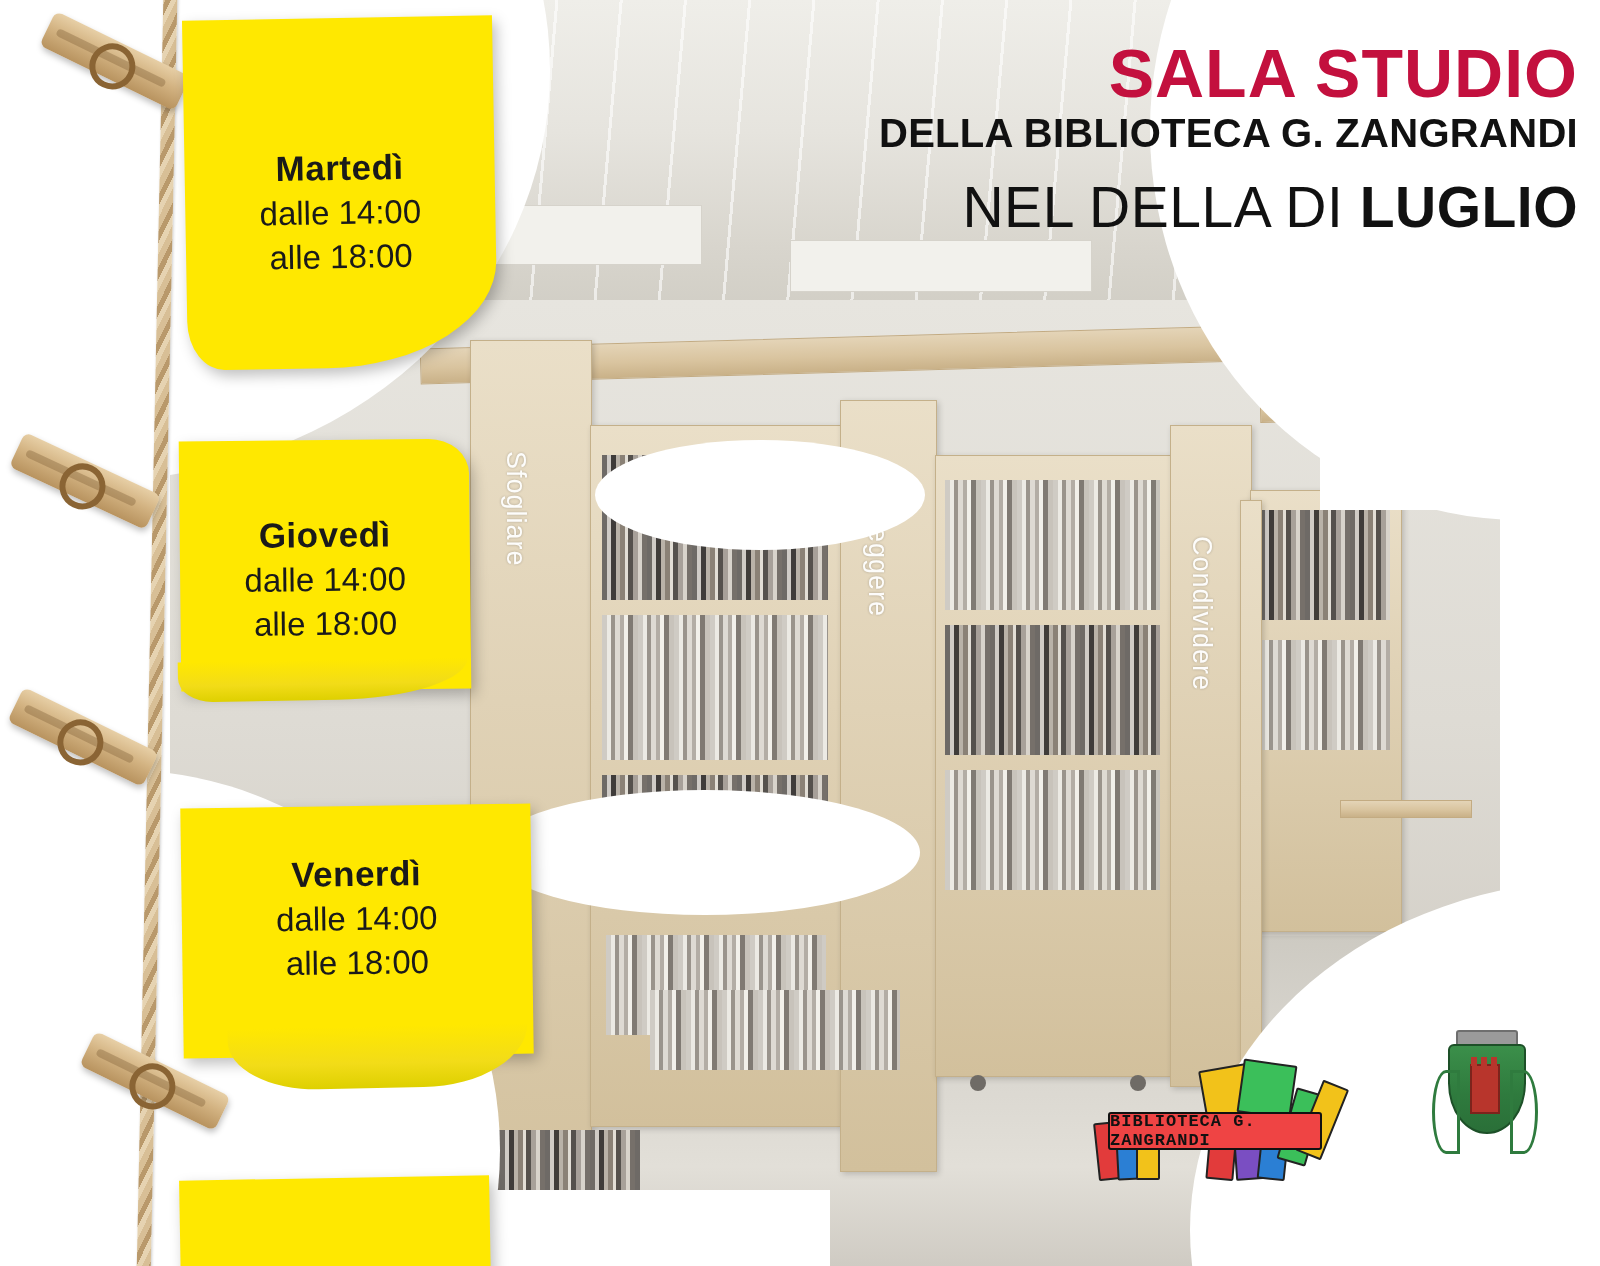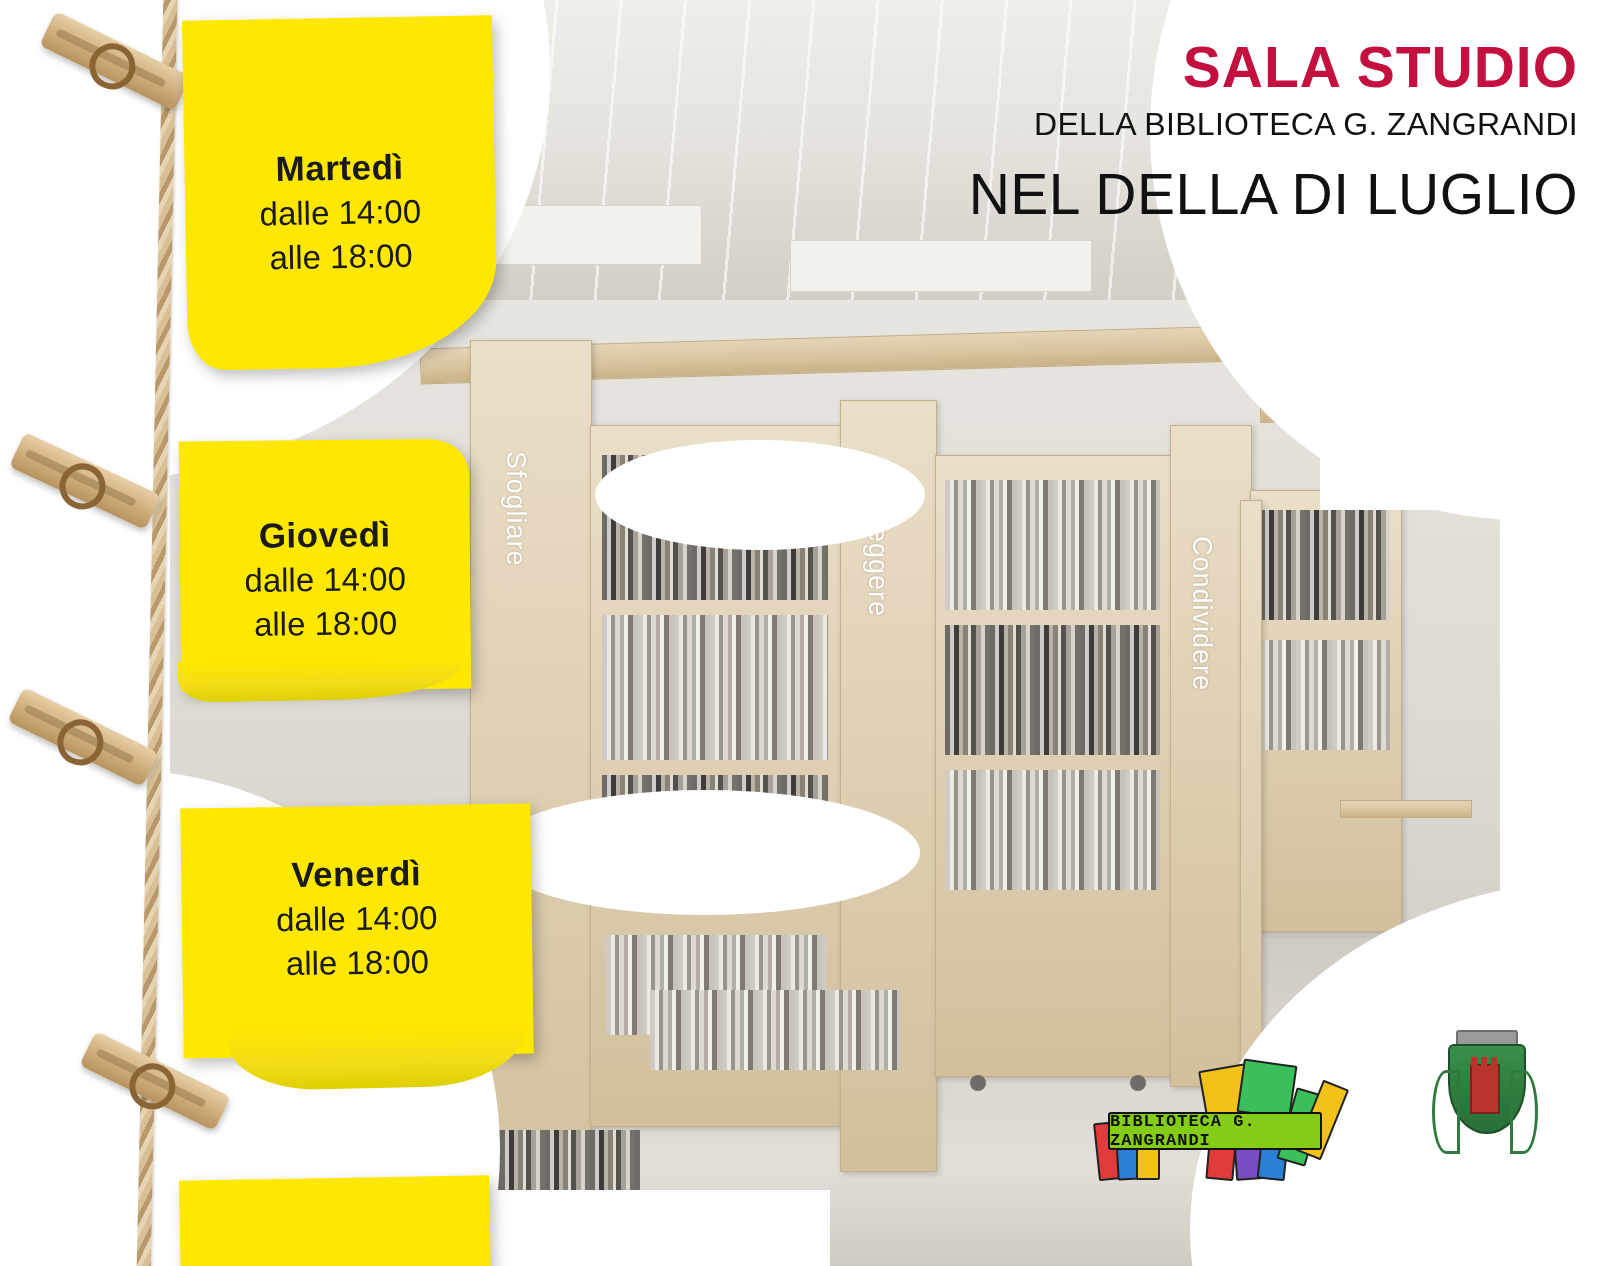--- a/index.html
+++ b/index.html
@@ -171,61 +171,61 @@
     z-index: 40;
   }
   .h-aperture {
     font-size: 42px;
     color: #111;
     letter-spacing: .5px;
     white-space: nowrap;
   }
   .h-aperture b { font-weight: bold; }
   .h-sala {
-    font-size: 57px;
+    font-size: 68px;
     font-weight: bold;
     color: #c3103e;
     letter-spacing: 1px;
     line-height: 1.05;
     margin-top: 4px;
   }
   .h-della {
-    font-size: 32px;
-    font-weight: normal;
+    font-size: 40px;
+    font-weight: bold;
     color: #111;
     letter-spacing: .3px;
-    margin-top: 8px;
+    margin-top: 2px;
   }
   .h-nel {
     font-size: 57px;
     color: #111;
     margin-top: 18px;
     letter-spacing: .5px;
   }
-  .h-nel b { font-weight: normal; text-align: right; }
+  .h-nel b { font-weight: bold; text-align: right; }
   .h-per {
     font-size: 43px;
     font-weight: bold;
     color: #c3103e;
     margin-top: 20px;
     letter-spacing: .2px;
   }
 
   
   .logo-biblio {
     position: absolute;
     left: 1090px;
     top: 1060px;
     width: 260px;
     height: 120px;
     z-index: 45;
   }
   .logo-biblio .plate {
     position:absolute; left: 18px; top: 52px; width: 210px; height: 34px;
-    background:#84cc16; border:2px solid #111; border-radius:3px;
+    background:#ef4444; border:2px solid #111; border-radius:3px;
     display:flex; align-items:center; 
   }
   .logo-biblio .plate span {
     font-size: 17px; font-weight: bold; letter-spacing: 1px; color:#111;
     font-family: "Liberation Mono", monospace;
   }
   .logo-biblio .bk {
     position:absolute; border:2px solid #222; border-radius:2px;
   }
   .logo-comune {

